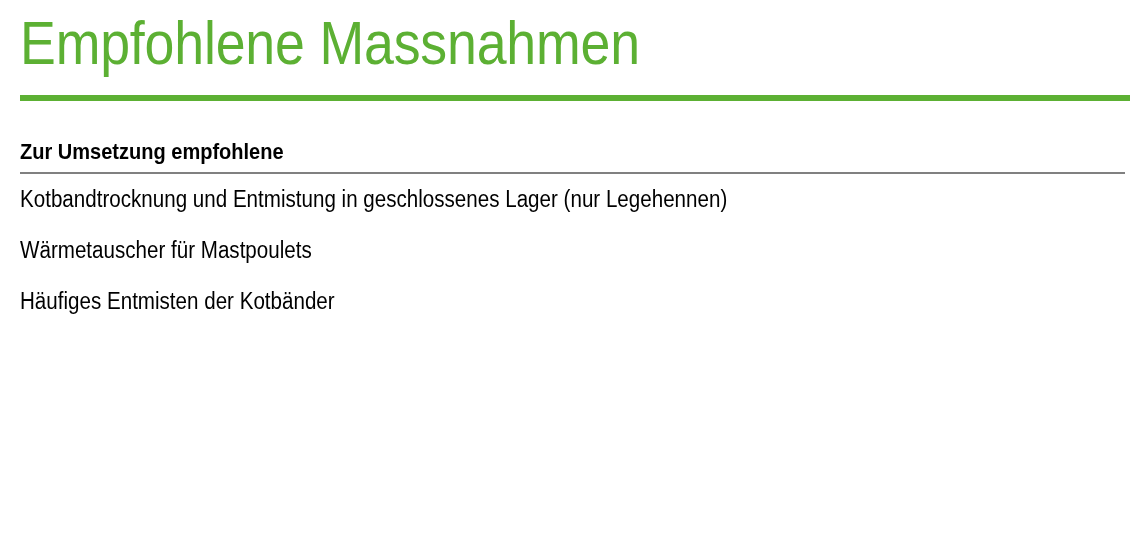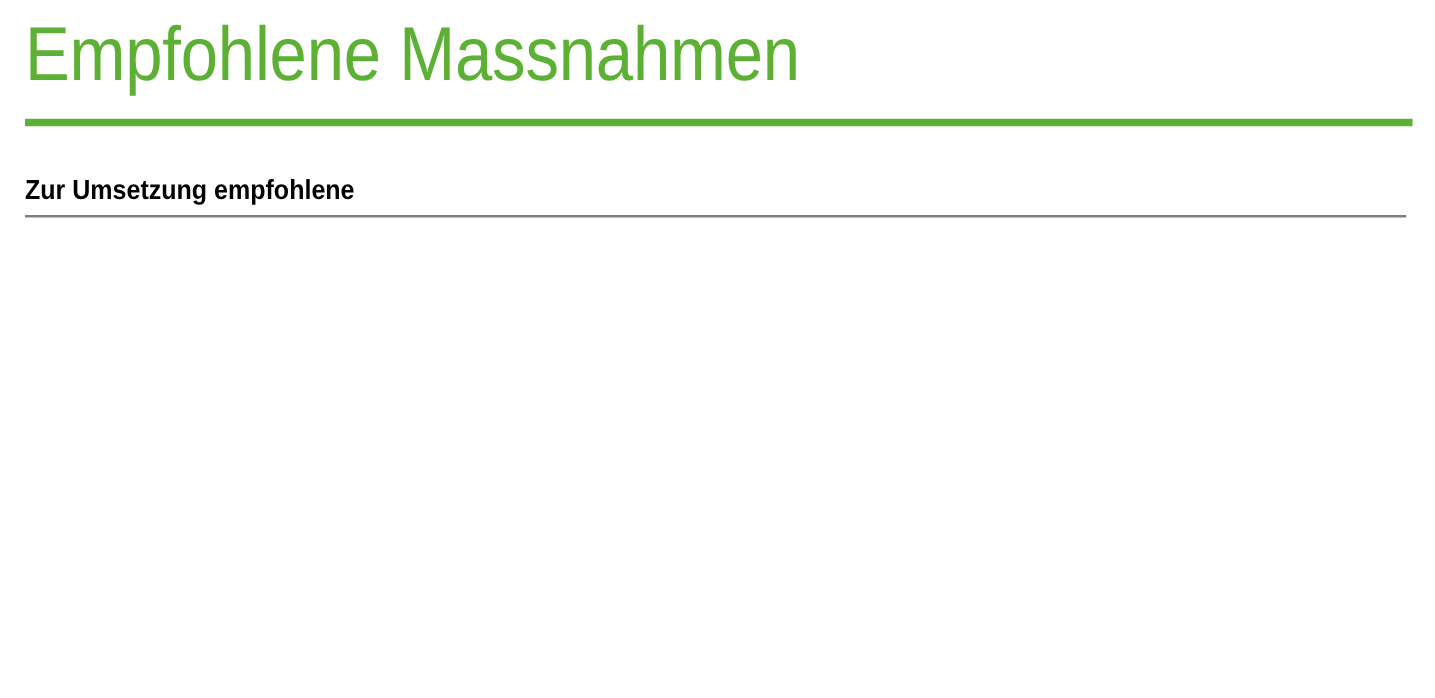--- a/index.html
+++ b/index.html
@@ -114,16 +114,25 @@
     <div class="title-rule"></div>
   </div>
 
   <table class="measures-table">
     <thead>
       <tr>
         <th class="table-header-cell"><span class="shrink">Zur Umsetzung empfohlene</span></th>
       </tr>
     </thead>
     <tbody>
+      <tr>
+        <td class="measure-cell"><span class="shrink">Kotbandtrocknung und Entmistung in geschlossenes Lager (nur Legehennen)</span></td>
+      </tr>
+      <tr>
+        <td class="measure-cell"><span class="shrink">Wärmetauscher für Mastpoulets</span></td>
+      </tr>
+      <tr>
+        <td class="measure-cell"><span class="shrink">Häufiges Entmisten der Kotbänder</span></td>
+      </tr>
     </tbody>
   </table>
 
 </div>
 
 </body></html>

